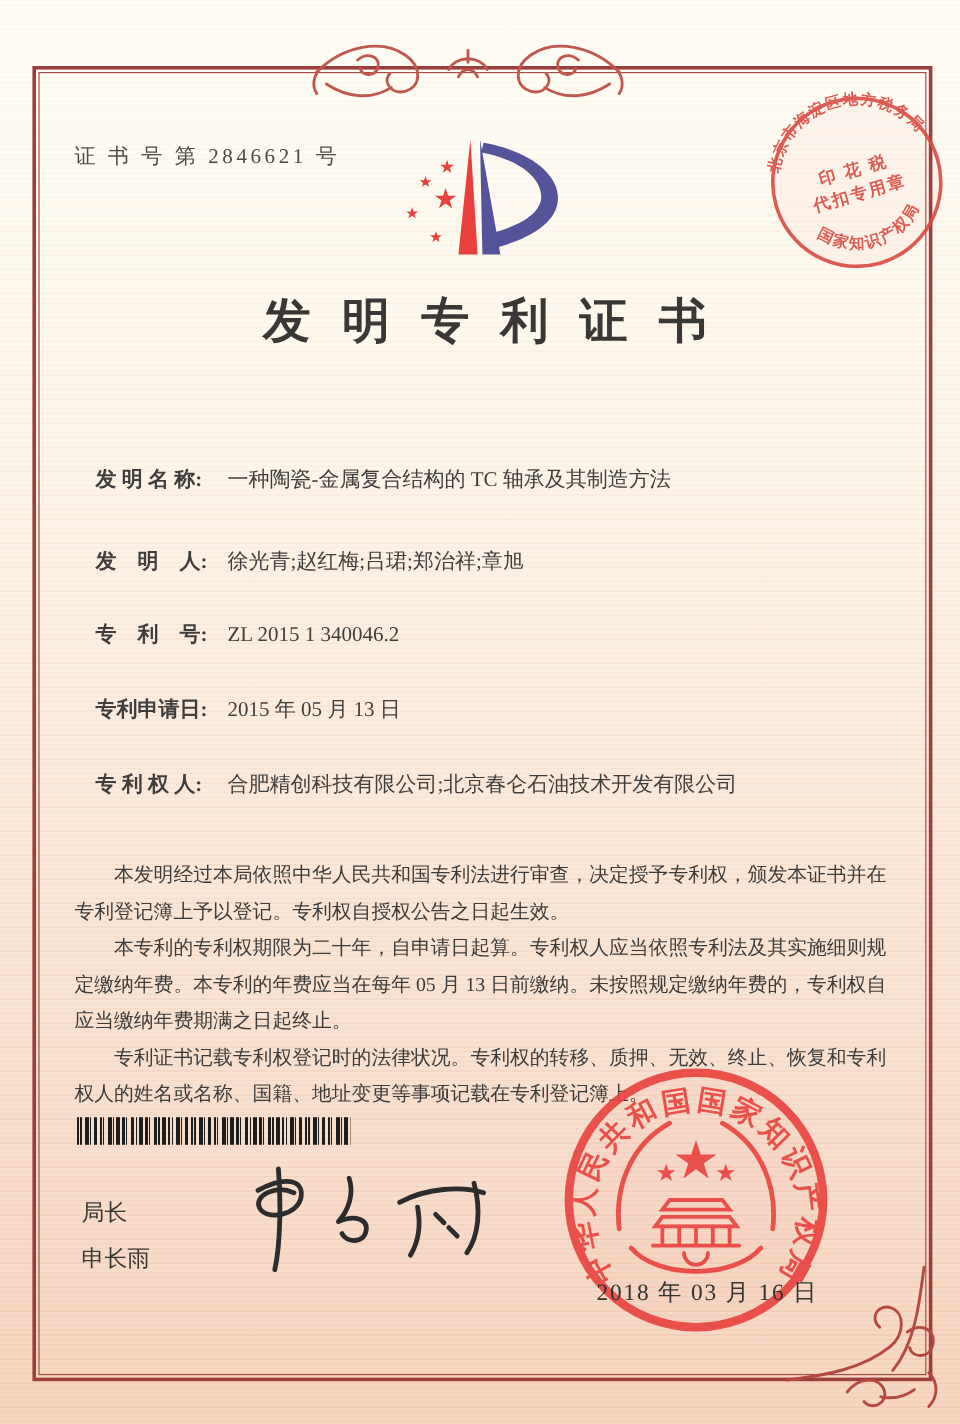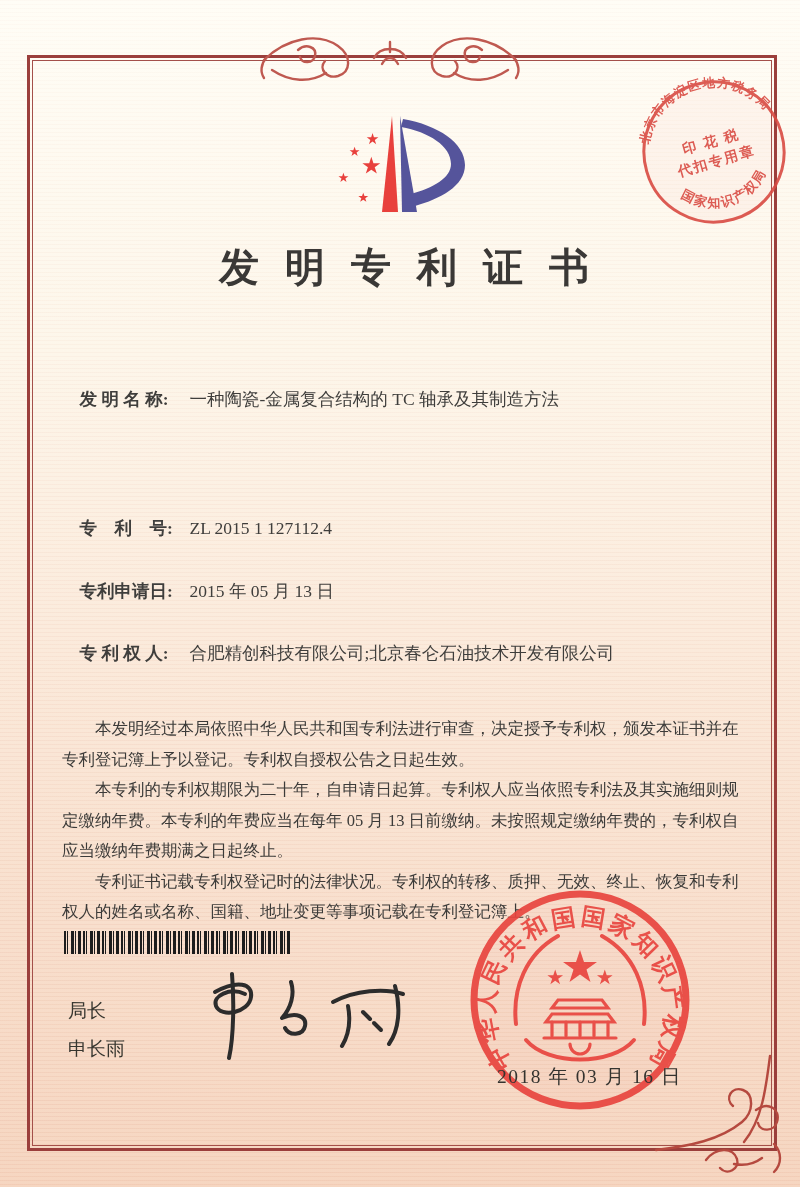--- a/index.html
+++ b/index.html
@@ -90,20 +90,21 @@
     <g stroke="#b5493f" stroke-width="2.4" fill="none" stroke-linecap="round">
       <path d="M8,102 C42,98 72,92 94,74 C106,64 106,46 95,42 C84,38 76,50 85,58"></path>
       <path d="M122,8 C118,40 114,72 96,94"></path>
       <path d="M58,112 c10,-13 27,-13 31,-1 c3,10 -10,17 -17,9"></path>
       <path d="M108,62 c12,-9 25,-1 21,12 c-3,10 -17,10 -19,1"></path>
       <path d="M126,96 c8,8 8,20 0,28"></path>
       <path d="M86,116 c10,2 20,0 28,-6"></path>
     </g>
   </svg>
 
+  <div class="cert-no">证 书 号 第 2846621 号</div>
 
   <svg class="logo" width="170" height="148" viewBox="0 0 170 148">
     <g fill="#e8403c">
       <path d="M55,46 l2.2,6.8 h7.2 l-5.8,4.2 2.2,6.8 -5.8,-4.2 -5.8,4.2 2.2,-6.8 -5.8,-4.2 h7.2 Z" transform="translate(0,0) scale(0.62) translate(33,30)"></path>
       <path d="M37,58 l2,5.6 h6 l-4.8,3.5 1.8,5.7 -5,-3.5 -5,3.5 1.9,-5.7 -4.9,-3.5 h6 Z" transform="scale(0.62) translate(22,40)"></path>
       <path d="M53,70 l3.4,10.4 h11 l-8.9,6.5 3.4,10.4 -8.9,-6.4 -8.9,6.4 3.4,-10.4 -8.9,-6.5 h11 Z" transform="scale(0.62) translate(33,44)"></path>
       <path d="M25,82 l2,5.6 h6 l-4.8,3.5 1.8,5.7 -5,-3.5 -5,3.5 1.9,-5.7 -4.9,-3.5 h6 Z" transform="scale(0.62) translate(16,58)"></path>
       <path d="M45,100 l2,5.6 h6 l-4.8,3.5 1.8,5.7 -5,-3.5 -5,3.5 1.9,-5.7 -4.9,-3.5 h6 Z" transform="scale(0.62) translate(28,72)"></path>
       <polygon points="74,30 64,126 80,126"></polygon>
     </g>
@@ -123,22 +124,25 @@
     <text class="stamp-arc-text" style="font-size:13px;"><textPath href="#taxBottom" startOffset="50%" text-anchor="middle">国家知识产权局</textPath></text>
     <text x="86" y="80" class="stamp-mid">印 花 税</text>
     <text x="86" y="100" class="stamp-mid">代扣专用章</text>
   </svg>
 
   <h1 class="title">发明专利证书</h1>
 
   <div class="field f1">
     <span class="flabel">发 明 名 称: </span><span class="fvalue">一种陶瓷-金属复合结构的 TC 轴承及其制造方法</span>
   </div>
+  <div class="field f2">
+    <span class="flabel">发　明　人: </span><span class="fvalue">徐光青;赵红梅;吕珺;郑治祥;章旭</span>
+  </div>
   <div class="field f3">
-    <span class="flabel">专　利　号: </span><span class="fvalue">ZL 2015 1 127112.4</span>
+    <span class="flabel">专　利　号: </span><span class="fvalue">ZL 2015 1 340046.2</span>
   </div>
   <div class="field f4">
     <span class="flabel">专利申请日: </span><span class="fvalue">2015 年 05 月 13 日</span>
   </div>
   <div class="field f5">
     <span class="flabel">专 利 权 人: </span><span class="fvalue">合肥精创科技有限公司;北京春仑石油技术开发有限公司</span>
   </div>
 
   <div class="body-text">
     <p>本发明经过本局依照中华人民共和国专利法进行审查，决定授予专利权，颁发本证书并在专利登记簿上予以登记。专利权自授权公告之日起生效。</p>

